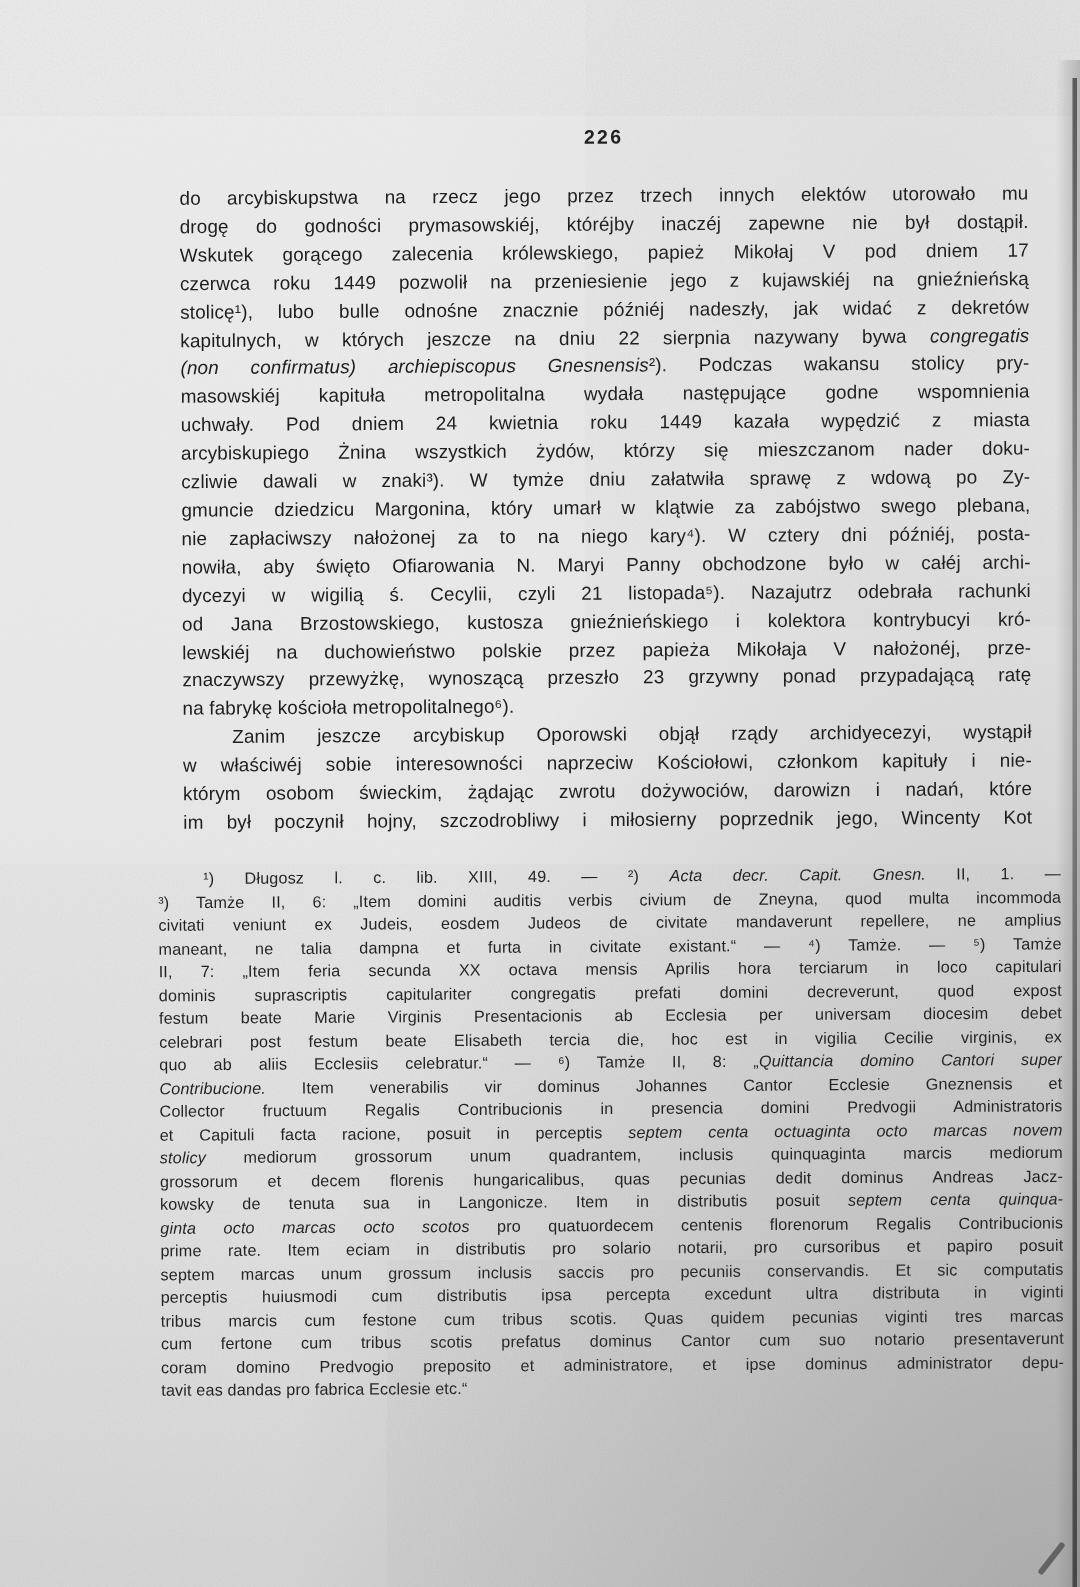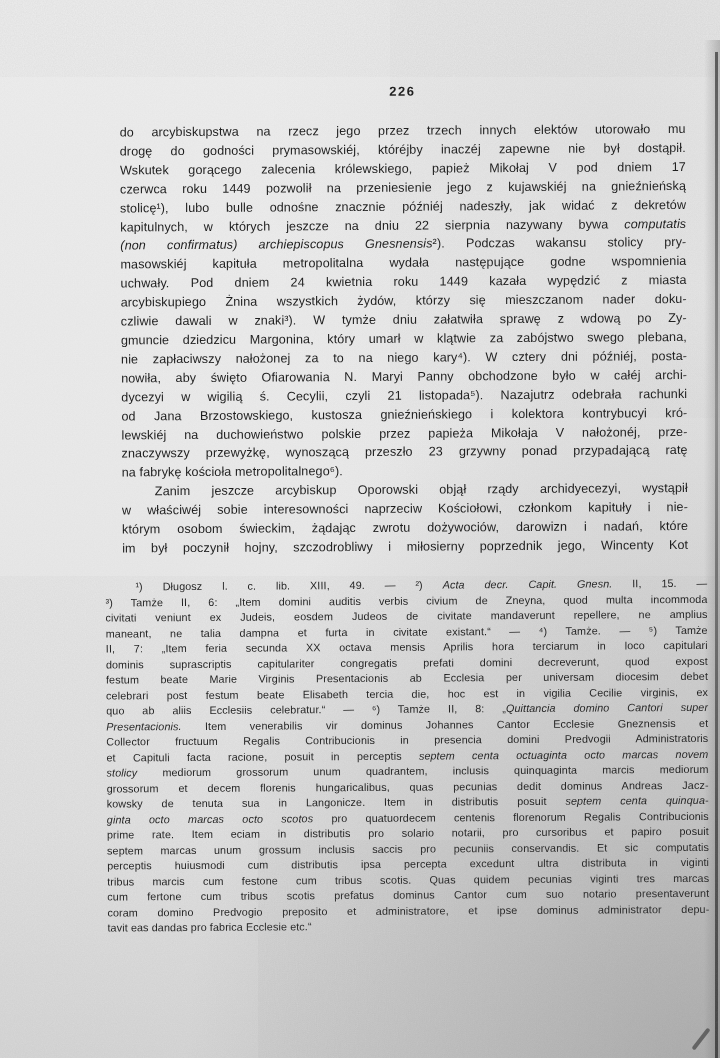--- a/index.html
+++ b/index.html
@@ -69,21 +69,21 @@
 <div id="scan-page" style="--ink: #1b1b1b;">
   <div id="content">
     <div class="page-number">226</div>
     <div class="main-text">
         <div>
           <div class="tline"><span>do arcybiskupstwa na rzecz jego przez trzech innych elektów utorowało mu</span></div>
           <div class="tline"><span>drogę do godności prymasowskiéj, któréjby inaczéj zapewne nie był dostąpił.</span></div>
           <div class="tline"><span>Wskutek gorącego zalecenia królewskiego, papież Mikołaj V pod dniem 17</span></div>
           <div class="tline"><span>czerwca roku 1449 pozwolił na przeniesienie jego z kujawskiéj na gnieźnieńską</span></div>
           <div class="tline"><span>stolicę¹), lubo bulle odnośne znacznie późniéj nadeszły, jak widać z dekretów</span></div>
-          <div class="tline"><span>kapitulnych, w których jeszcze na dniu 22 sierpnia nazywany bywa </span><span class="it">computatis</span></div>
+          <div class="tline"><span>kapitulnych, w których jeszcze na dniu 22 sierpnia nazywany bywa </span><span class="it">congregatis</span></div>
           <div class="tline"><span class="it">(non confirmatus) archiepiscopus Gnesnensis</span><span>²). Podczas wakansu stolicy pry-</span></div>
           <div class="tline"><span>masowskiéj kapituła metropolitalna wydała następujące godne wspomnienia</span></div>
           <div class="tline"><span>uchwały. Pod dniem 24 kwietnia roku 1449 kazała wypędzić z miasta</span></div>
           <div class="tline"><span>arcybiskupiego Żnina wszystkich żydów, którzy się mieszczanom nader doku-</span></div>
           <div class="tline"><span>czliwie dawali w znaki³). W tymże dniu załatwiła sprawę z wdową po Zy-</span></div>
           <div class="tline"><span>gmuncie dziedzicu Margonina, który umarł w klątwie za zabójstwo swego plebana,</span></div>
           <div class="tline"><span>nie zapłaciwszy nałożonej za to na niego kary⁴). W cztery dni późniéj, posta-</span></div>
           <div class="tline"><span>nowiła, aby święto Ofiarowania N. Maryi Panny obchodzone było w całéj archi-</span></div>
           <div class="tline"><span>dycezyi w wigilią ś. Cecylii, czyli 21 listopada⁵). Nazajutrz odebrała rachunki</span></div>
           <div class="tline"><span>od Jana Brzostowskiego, kustosza gnieźnieńskiego i kolektora kontrybucyi kró-</span></div>
@@ -92,30 +92,30 @@
           <div class="tline left"><span>na fabrykę kościoła metropolitalnego⁶).</span></div>
         </div>
         <div>
           <div class="tline" style="text-indent: 33px;"><span>Zanim jeszcze arcybiskup Oporowski objął rządy archidyecezyi, wystąpił</span></div>
           <div class="tline"><span>w właściwéj sobie interesowności naprzeciw Kościołowi, członkom kapituły i nie-</span></div>
           <div class="tline"><span>którym osobom świeckim, żądając zwrotu dożywociów, darowizn i nadań, które</span></div>
           <div class="tline"><span>im był poczynił hojny, szczodrobliwy i miłosierny poprzednik jego, Wincenty Kot</span></div>
         </div>
       </div>
     <div class="footnotes">
-        <div class="tline" style="text-indent: 30px;"><span>¹) Długosz l. c. lib. XIII, 49. — ²) </span><span class="it">Acta decr. Capit. Gnesn.</span><span> II, 15. —</span></div>
+        <div class="tline" style="text-indent: 30px;"><span>¹) Długosz l. c. lib. XIII, 49. — ²) </span><span class="it">Acta decr. Capit. Gnesn.</span><span> II, 1. —</span></div>
         <div class="tline"><span>³) Tamże II, 6: „Item domini auditis verbis civium de Zneyna, quod multa incommoda</span></div>
         <div class="tline"><span>civitati veniunt ex Judeis, eosdem Judeos de civitate mandaverunt repellere, ne amplius</span></div>
         <div class="tline"><span>maneant, ne talia dampna et furta in civitate existant.“ — ⁴) Tamże. — ⁵) Tamże</span></div>
         <div class="tline"><span>II, 7: „Item feria secunda XX octava mensis Aprilis hora terciarum in loco capitulari</span></div>
         <div class="tline"><span>dominis suprascriptis capitulariter congregatis prefati domini decreverunt, quod expost</span></div>
         <div class="tline"><span>festum beate Marie Virginis Presentacionis ab Ecclesia per universam diocesim debet</span></div>
         <div class="tline"><span>celebrari post festum beate Elisabeth tercia die, hoc est in vigilia Cecilie virginis, ex</span></div>
         <div class="tline"><span>quo ab aliis Ecclesiis celebratur.“ — ⁶) Tamże II, 8: „</span><span class="it">Quittancia domino Cantori super</span></div>
-        <div class="tline"><span class="it">Presentacionis.</span><span> Item venerabilis vir dominus Johannes Cantor Ecclesie Gneznensis et</span></div>
+        <div class="tline"><span class="it">Contribucione.</span><span> Item venerabilis vir dominus Johannes Cantor Ecclesie Gneznensis et</span></div>
         <div class="tline"><span>Collector fructuum Regalis Contribucionis in presencia domini Predvogii Administratoris</span></div>
         <div class="tline"><span>et Capituli facta racione, posuit in perceptis </span><span class="it">septem centa octuaginta octo marcas novem</span></div>
         <div class="tline"><span class="it">stolicy</span><span> mediorum grossorum unum quadrantem, inclusis quinquaginta marcis mediorum</span></div>
         <div class="tline"><span>grossorum et decem florenis hungaricalibus, quas pecunias dedit dominus Andreas Jacz-</span></div>
         <div class="tline"><span>kowsky de tenuta sua in Langonicze. Item in distributis posuit </span><span class="it">septem centa quinqua-</span></div>
         <div class="tline"><span class="it">ginta octo marcas octo scotos</span><span> pro quatuordecem centenis florenorum Regalis Contribucionis</span></div>
         <div class="tline"><span>prime rate. Item eciam in distributis pro solario notarii, pro cursoribus et papiro posuit</span></div>
         <div class="tline"><span>septem marcas unum grossum inclusis saccis pro pecuniis conservandis. Et sic computatis</span></div>
         <div class="tline"><span>perceptis huiusmodi cum distributis ipsa percepta excedunt ultra distributa in viginti</span></div>
         <div class="tline"><span>tribus marcis cum festone cum tribus scotis. Quas quidem pecunias viginti tres marcas</span></div>

